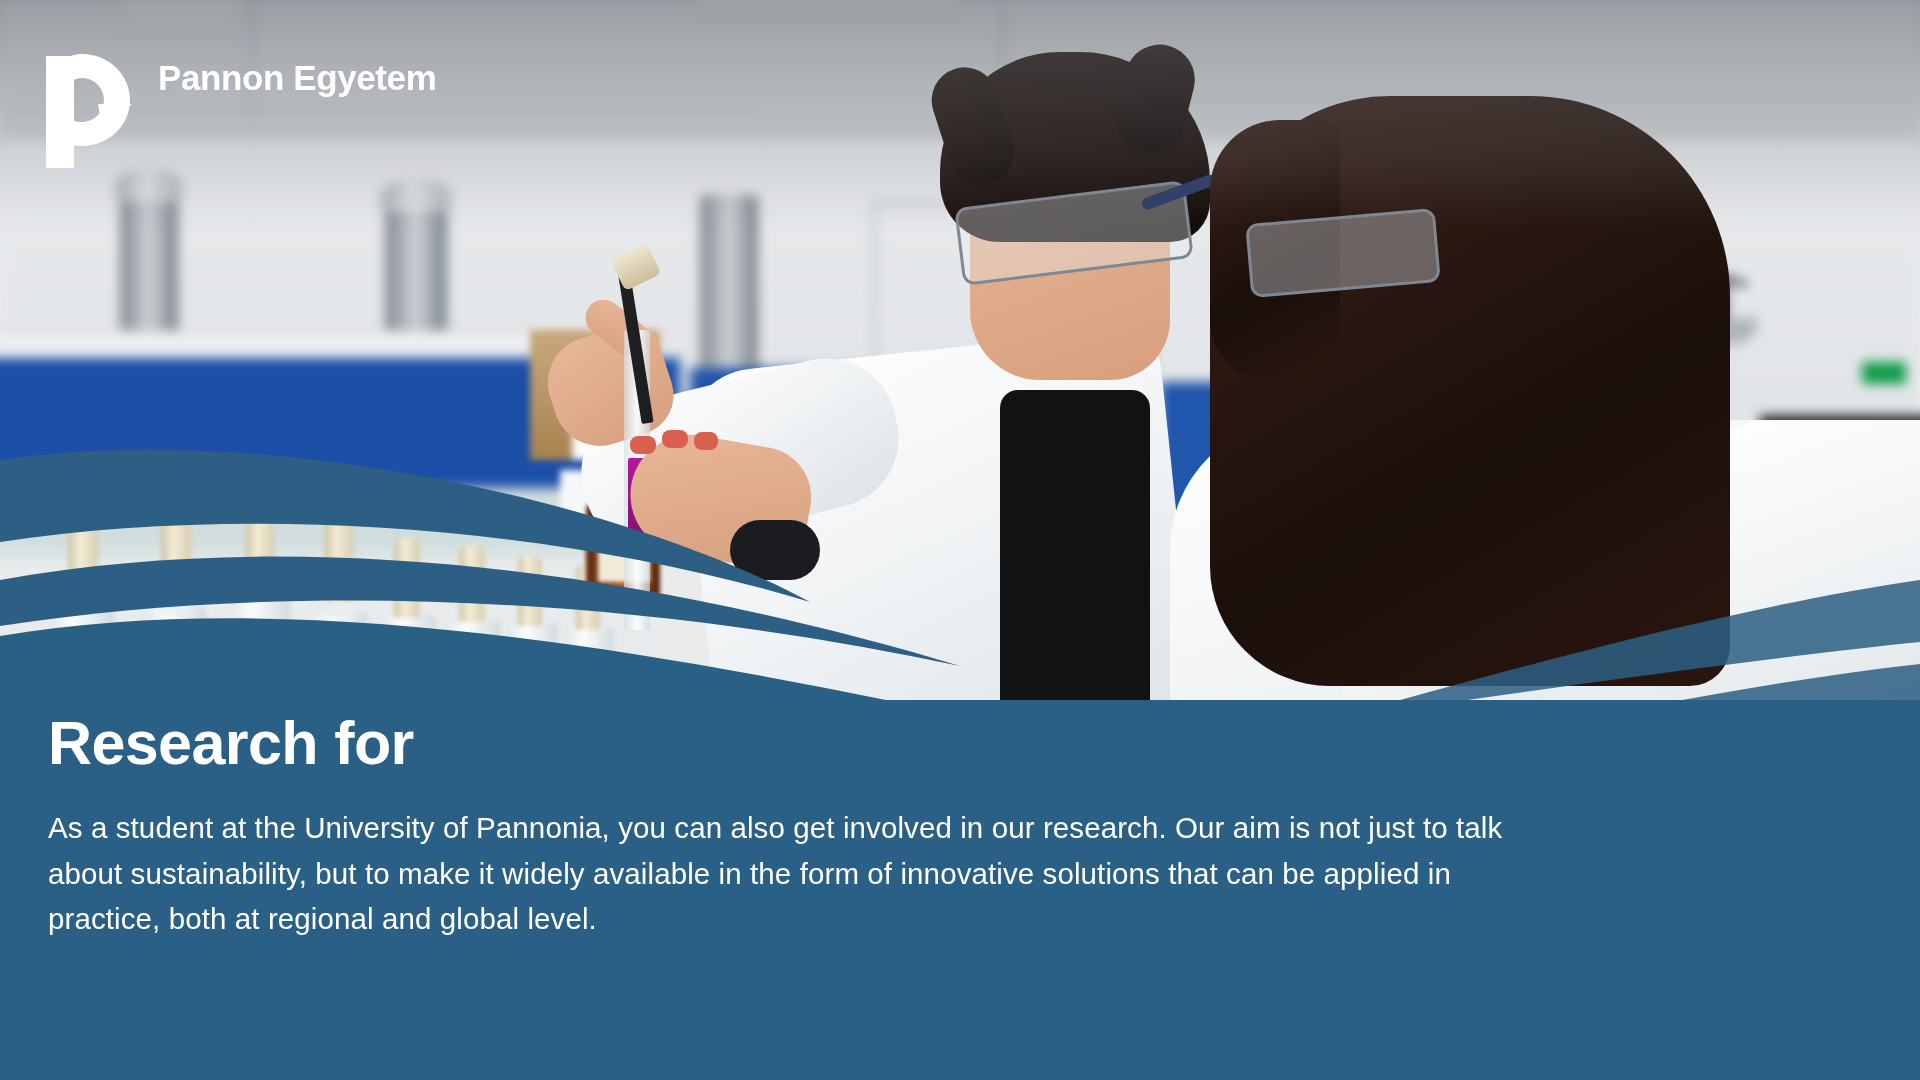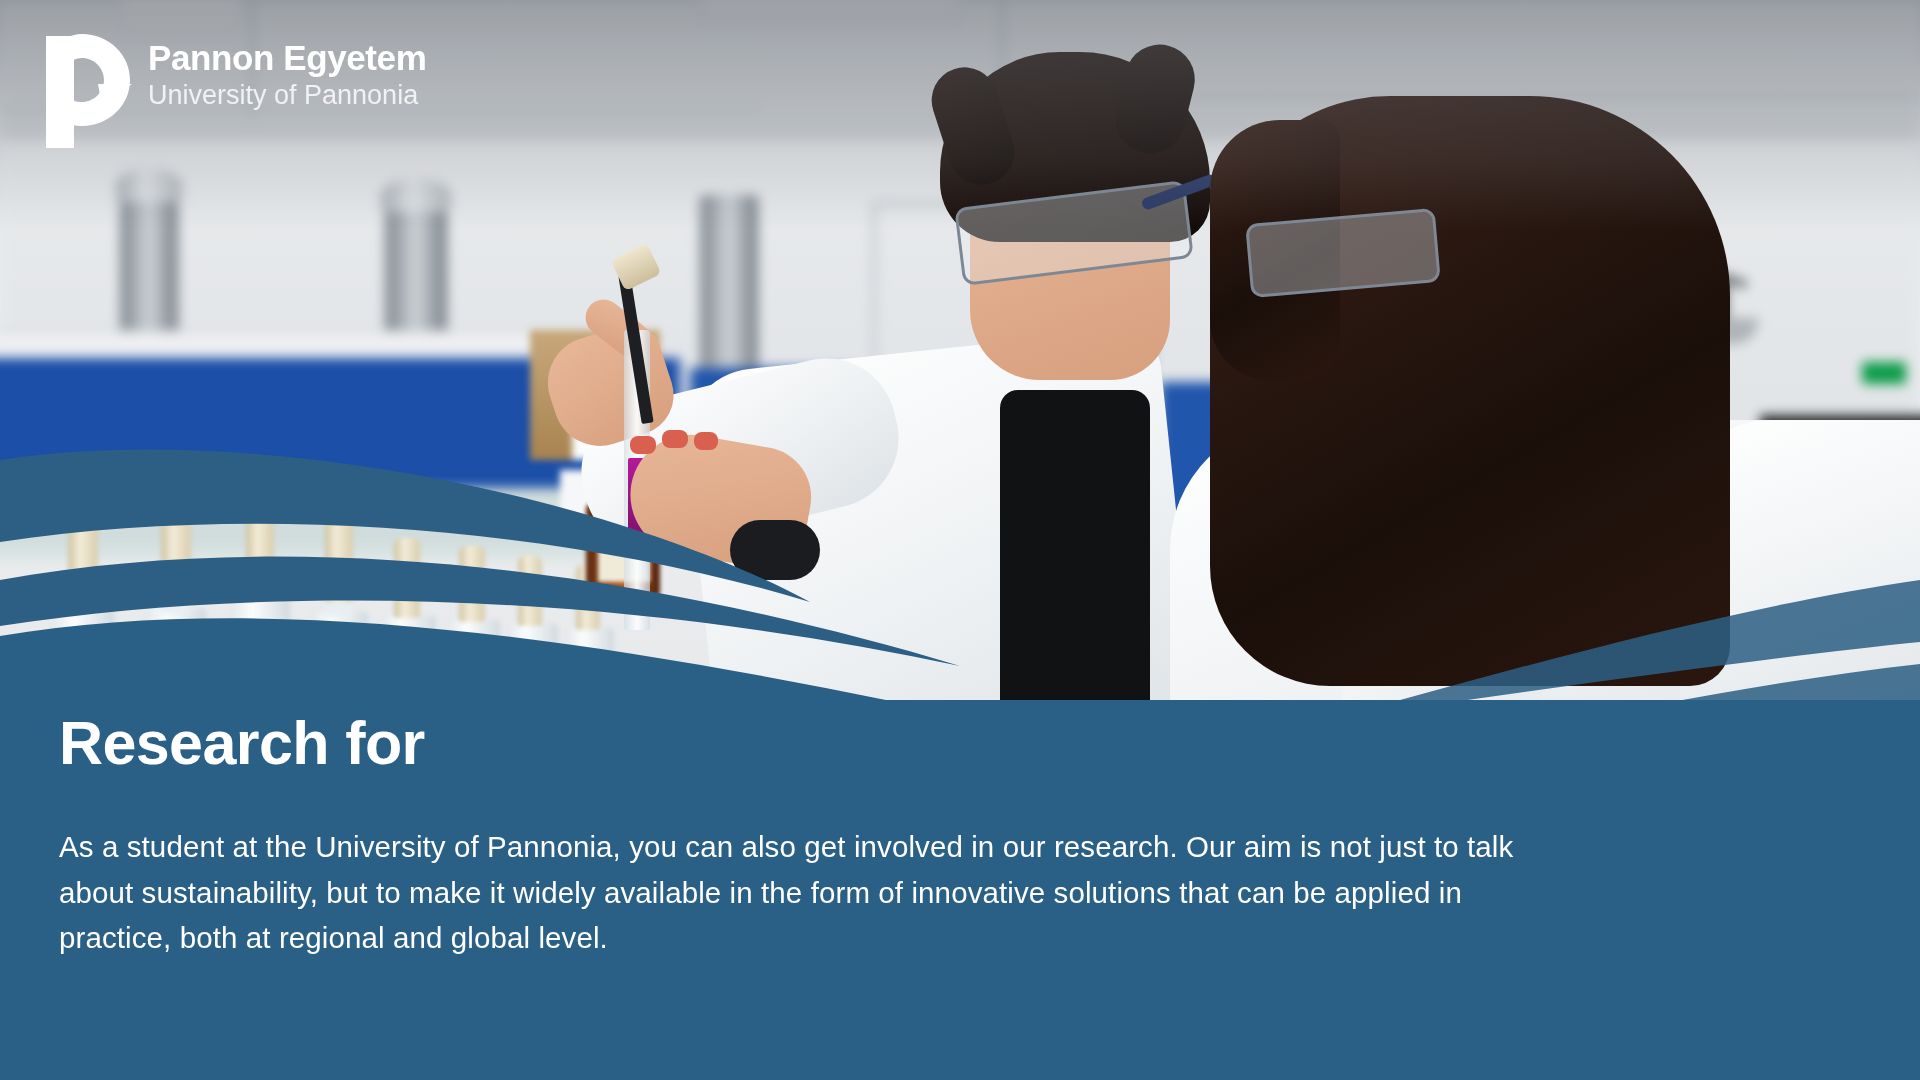--- a/index.html
+++ b/index.html
@@ -69,39 +69,39 @@
   .probe { position:absolute; background:#1d1f22; border-radius:2px; }
   .blurwrap { filter:blur(2.2px); }
   .blurwrap-far { filter:blur(6px); }
   .blurwrap-mid { filter:blur(3.6px); }
 
   
   #scrim { position:absolute; left:0; top:0; width:1920px; height:230px;
            background:linear-gradient(180deg,rgba(90,96,104,.55),rgba(120,126,134,.18) 70%,rgba(0,0,0,0)); }
 
   
-  #logo { position:absolute; left:40px; top:28px; display:flex; align-items:flex-start; gap:12px; }
+  #logo { position:absolute; left:40px; top:48px; display:flex; align-items:flex-start; gap:22px; }
   #logomark { width:96px; height:120px; flex:none; }
   #logotext { padding-top:12px; }
   #wordmark-hu { font-size:35px; font-weight:bold; color:#fff; letter-spacing:-0.4px; line-height:1.05; }
   #wordmark-en { font-size:27px; font-weight:300; color:#f0f2f4; line-height:1.25; margin-top:2px; }
 
   
   #waves { position:absolute; left:0; top:430px; width:1920px; height:400px; pointer-events:none; }
 
   
   #bluebase { position:absolute; left:0; top:700px; width:1920px; height:380px; background:#2b6086; }
 
   
-  #copy { position:absolute; left:59px; top:712px; width:1810px; }
+  #copy { position:absolute; left:48px; top:712px; width:1810px; }
   #headline-bold { font-size:61px; font-weight:bold; color:#fff; line-height:1.03;
                    letter-spacing:-0.6px; }
   #headline-light { font-size:61px; font-weight:300; color:#fff; line-height:1.12;
                     letter-spacing:-0.4px; margin-top:2px; }
-  #paragraph { margin-top:49px; font-size:29.5px; font-weight:300; color:#fff;
+  #paragraph { margin-top:30px; font-size:29.5px; font-weight:300; color:#fff;
                line-height:1.55; max-width:1462px; letter-spacing:.1px; }
 </style>
 </head>
 <body>
 
 <div id="banner">
 
   <div id="photo">
 
     <div class="blurwrap-far">
@@ -250,21 +250,20 @@
   <div id="bluebase"></div>
 
   <div id="logo">
     <svg id="logomark" viewBox="0 0 96 120">
       <path fill="#ffffff" d="M6,8 L34,8 L34,120 L6,120 Z"></path>
       <path fill="#ffffff" d="M42,6 C68,6 90,26 90,52 C90,78 68,98 42,98 C36,98 30,97 26,95 L26,68 C30,72 36,74 42,74 C54,74 64,64 64,52 C64,40 54,30 42,30 C36,30 30,33 26,37 L26,10 C30,8 36,6 42,6 Z"></path>
       <path fill="#ffffff" d="M58,56 L92,56 L62,78 Z"></path>
     </svg>
     <div id="logotext">
       <div id="wordmark-hu">Pannon Egyetem</div>
-      <div id="wordmark-en">University of Pannonia</div>
     </div>
   </div>
 
   <div id="copy">
     <div id="headline-bold">Research for</div>
     <div id="paragraph">As a student at the University of Pannonia, you can also get involved in our research. Our aim is not just to talk about sustainability, but to make it widely available in the form of innovative solutions that can be applied in practice, both at regional and global level.</div>
   </div>
 
 </div>
 

